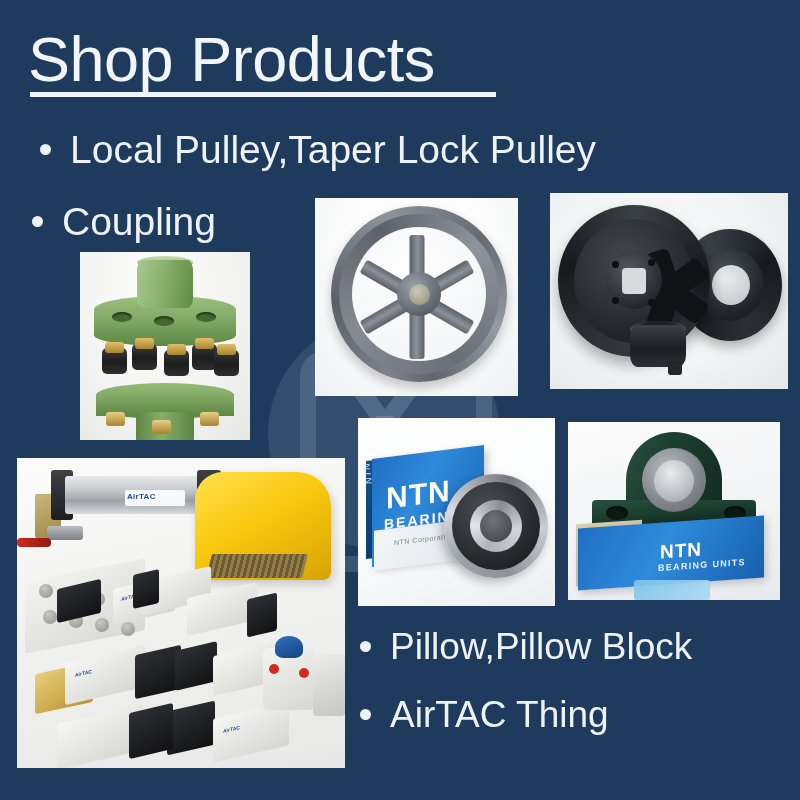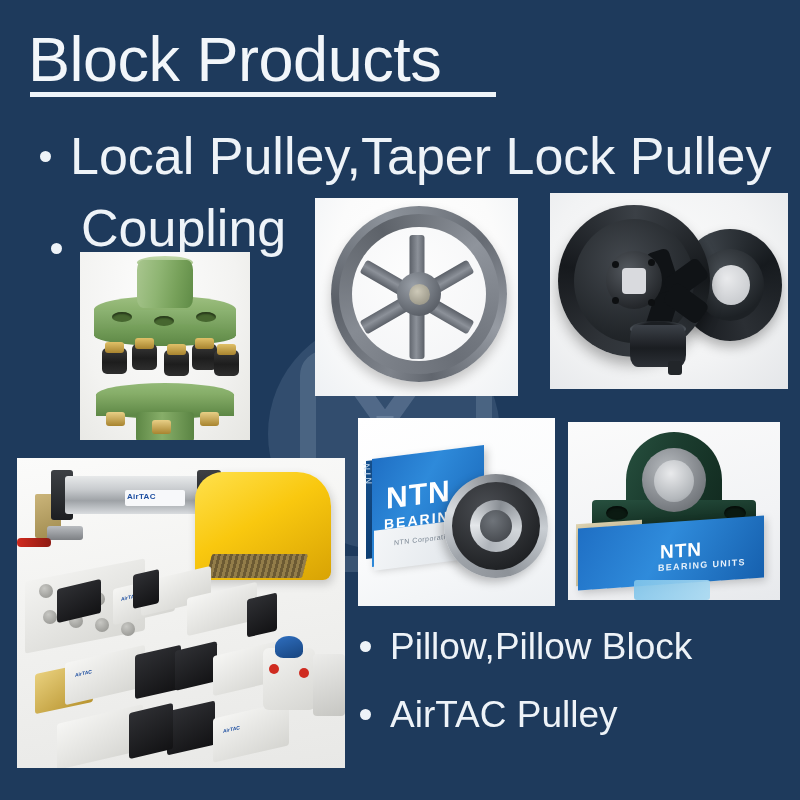--- a/index.html
+++ b/index.html
@@ -46,23 +46,23 @@
   }
   
   .bullet{
     position:absolute;display:flex;align-items:center;
     color:#eef3f8;white-space:nowrap;
   }
   .bullet .dot{
     display:inline-block;width:11px;height:11px;border-radius:50%;
     background:#eef3f8;margin-right:19px;flex:0 0 auto;
   }
-  .bullet .txt{font-size:52px;line-height:1;font-weight:400;}
+  .bullet .txt{font-size:39px;line-height:1;font-weight:400;}
   #b1{left:40px;top:130px;}
-  #b2{left:51px;top:202px;align-items:flex-end;}
+  #b2{left:32px;top:202px;}
   #b3{left:360px;top:628px;}
   #b4{left:360px;top:696px;}
   #b3 .txt,#b4 .txt{font-size:37px;}
 
   
   .panel{position:absolute;background:#ffffff;overflow:hidden;}
   .ph{position:absolute;inset:0;overflow:hidden;}
 
   
   #p-coupling{left:80px;top:252px;width:170px;height:188px;}
@@ -254,38 +254,38 @@
 
 <div id="poster">
 
   <div class="wm-circle"></div>
   <div class="wm-bracket"></div>
   <svg class="wm-y" viewBox="0 0 110 150">
     <path d="M8 6 L55 72 L102 6" fill="none" stroke="rgba(205,222,238,0.20)" stroke-width="17"></path>
     <path d="M55 64 L55 146" fill="none" stroke="rgba(205,222,238,0.20)" stroke-width="17"></path>
   </svg>
 
-  <div class="title">Block Products</div>
+  <div class="title">Shop Products</div>
   <div class="title-underline"></div>
 
   <div class="bullet" id="b1">
     <span class="dot"></span>
     <span class="txt">Local Pulley,Taper Lock Pulley</span>
   </div>
   <div class="bullet" id="b2">
     <span class="dot"></span>
     <span class="txt">Coupling</span>
   </div>
   <div class="bullet" id="b3">
     <span class="dot"></span>
     <span class="txt">Pillow,Pillow Block</span>
   </div>
   <div class="bullet" id="b4">
     <span class="dot"></span>
-    <span class="txt">AirTAC Pulley</span>
+    <span class="txt">AirTAC Thing</span>
   </div>
 
   <div class="panel" id="p-coupling">
     <div class="ph">
       <div class="cp-flange1"></div>
       <div class="cp-flange1b"></div>
       <div class="cp-flange1c"></div>
       <div class="cp-hub-top"></div>
       <div class="cp-hub"></div>
       <div class="cp-hole" style="left:32px;top:60px;"></div>

